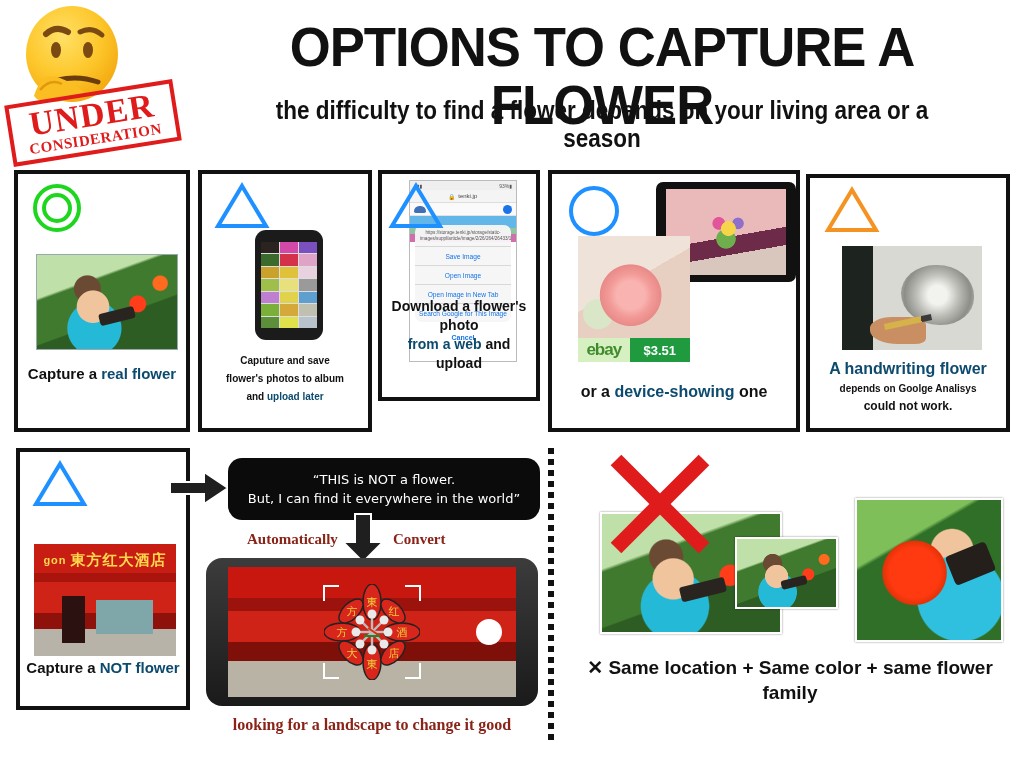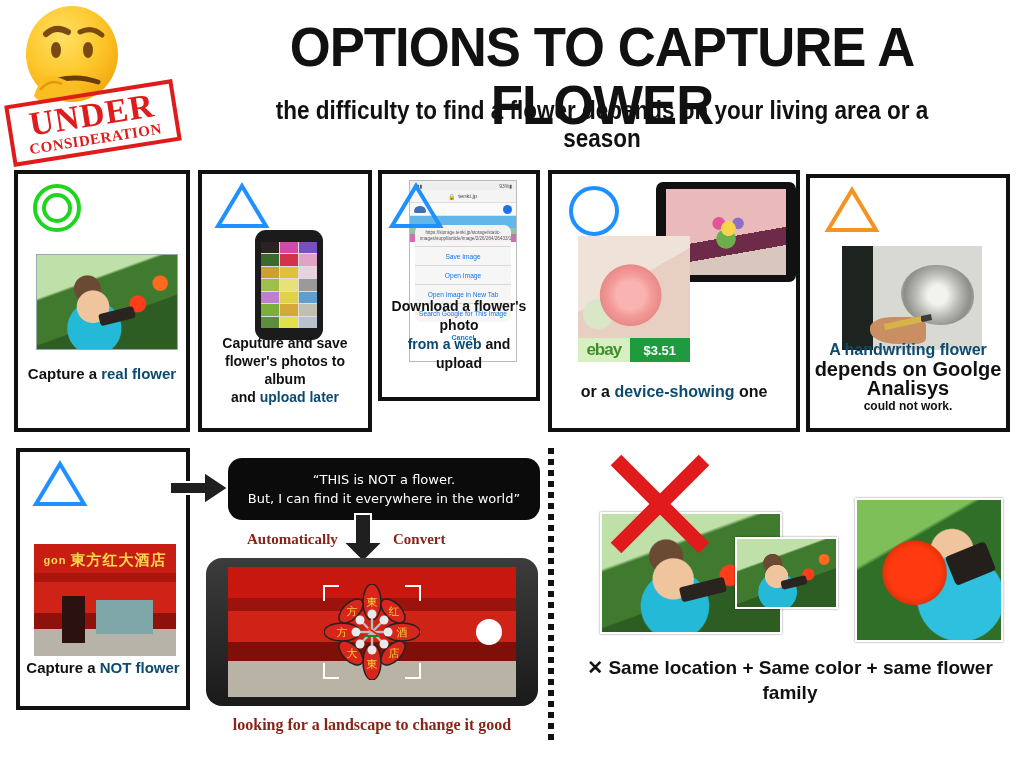--- a/index.html
+++ b/index.html
@@ -241,21 +241,21 @@
             <i style="background: rgb(224, 210, 74);"></i>
             <i style="background: rgb(95, 159, 208);"></i>
             <i style="background: rgb(122, 176, 58);"></i>
             <i style="background: rgb(212, 169, 58);"></i>
             <i style="background: rgb(192, 192, 176);"></i>
             <i style="background: rgb(93, 143, 58);"></i>
             <i style="background: rgb(223, 224, 74);"></i>
             <i style="background: rgb(184, 194, 204);"></i>
           </div>
       </div>
-      <div class="card-cap" style="bottom:22px;font-size:14px;line-height:18px;">
+      <div class="card-cap" style="bottom:22px;font-size:10px;line-height:18px;">
         <div>Caputure and save</div>
         <div>flower's photos to album</div>
         <div><span>and </span><span class="red">upload later</span></div>
       </div>
     </div>
   </div>
 
   <div class="card" style="left:378px;top:170px;width:162px;height:231px;">
     <div class="card-inner">
       <div class="phone-web" style="left:27px;top:6px;width:108px;height:182px;">
@@ -316,21 +316,21 @@
       <svg class="mark" style="left:14px;top:8px;" width="56" height="48" viewBox="0 0 56 48">
         <polygon points="28,4 52,44 4,44" fill="none" stroke="#f59322" stroke-width="4"></polygon>
       </svg>
       <div class="photo ph-sketch" style="left:32px;top:68px;width:140px;height:104px;">
         <div class="bloom"></div>
         <div class="hand"></div>
         <div class="pencil"></div>
       </div>
       <div class="card-cap" style="bottom:14px;">
         <div class="red" style="font-size:16px;line-height:20px;">A handwriting flower</div>
-        <div style="font-size:20px;line-height:19px;">depends on Goolge Analisys</div>
+        <div style="font-size:10px;line-height:19px;">depends on Goolge Analisys</div>
         <div style="font-size:12px;line-height:16px;">could not work.</div>
       </div>
     </div>
   </div>
 
   <div class="card" style="left:16px;top:448px;width:174px;height:262px;">
     <div class="card-inner">
       <svg class="mark" style="left:12px;top:8px;" width="56" height="48" viewBox="0 0 56 48">
         <polygon points="28,4 52,44 4,44" fill="none" stroke="#1e90ff" stroke-width="4"></polygon>
       </svg>

